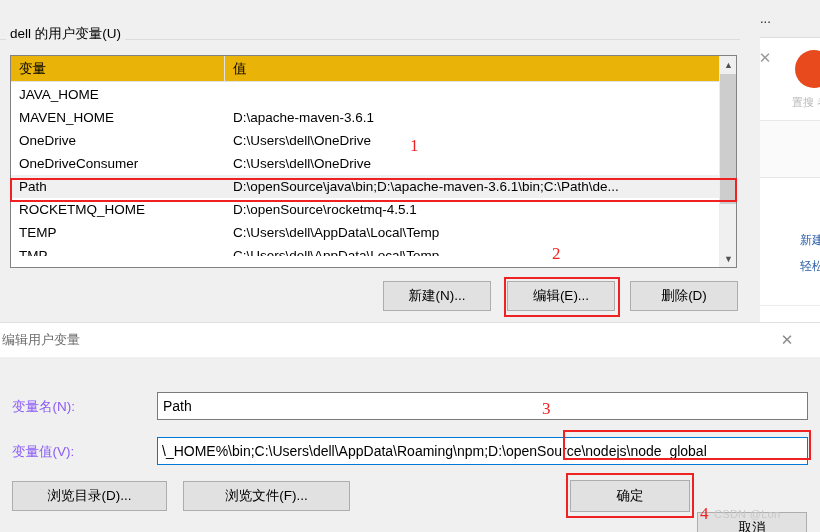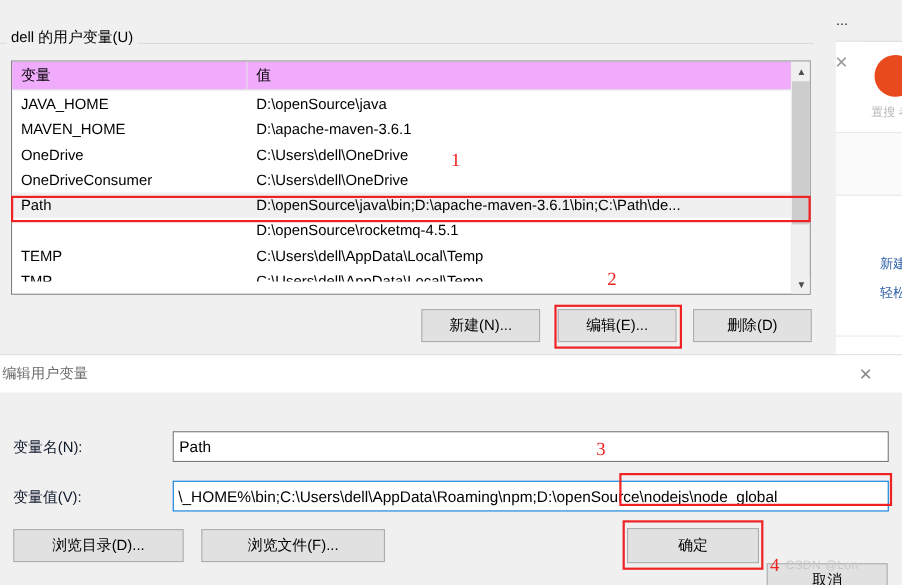--- a/index.html
+++ b/index.html
@@ -38,21 +38,21 @@
   }
   .group-label { position:absolute; left:6px; top:25px; font-size:13.5px; color:#000; white-space:nowrap; background:#f0f0f0; padding:0 4px; z-index:3;}
   .group-line { position:absolute; left:0px; top:39px; width:740px; height:1px; background:#dcdcdc; }
 
   .list-box {
     position:absolute; left:10px; top:55px; width:727px; height:213px;
     background:#ffffff; border:1px solid #828282; overflow:hidden;
   }
   .list-header {
     position:absolute; left:0; top:0; width:100%; height:26px;
-    background:#f0abfc; border-bottom:1px solid #e2e2e2;
+    background:#eab308; border-bottom:1px solid #e2e2e2;
   }
   .hcol { position:absolute; top:4px; font-size:13.5px; color:#000; }
   .hcol.c1 { left:8px; }
   .hcol.c2 { left:222px; }
   .hcol-sep { position:absolute; top:0; left:213px; width:1px; height:26px; background:#e2e2e2; }
 
   .list-rows { position:absolute; left:0; top:27px; width:100%;text-align:right; }
   .row { position:relative; height:23px; line-height:23px; white-space:nowrap; }
   .row.selected { background:#f0f0f0; }
   .row .cvar { position:absolute; left:8px; top:0; font-size:13.5px; }
@@ -81,21 +81,21 @@
   .edit-dialog {
     position:absolute; left:0; top:322px; width:820px; height:210px;
     background:#f0f0f0; border-top:1px solid #dfdfdf;
   }
   .ed-titlebar { position:absolute; left:0; top:0; width:820px; height:34px; background:#ffffff; }
   .ed-title { position:absolute; left:2px; top:8px; font-size:13px; color:#6b6b6b; white-space:nowrap; }
   .ed-close { position:absolute; right:12px; top:0; width:42px; height:34px; display:flex; align-items:center; justify-content:center; color:#8a8a8a; font-size:15px; }
 
   .ed-body { position:absolute; left:0; top:34px; width:820px; height:176px; background:#f0f0f0; }
 
-  .field-label { position:absolute; font-size:13.5px; color:#0f172a; white-space:nowrap; }
+  .field-label { position:absolute; font-size:13.5px; color:#8b5cf6; white-space:nowrap; }
   .lbl-name { left:12px; top:41px; }
   .lbl-value { left:12px; top:86px; }
 
   .textbox {
     position:absolute; background:#ffffff; border:1px solid #7a7a7a;
     font-size:14px; color:#000; padding:3px 5px;
     font-family:"Liberation Sans","DejaVu Sans",sans-serif;
     white-space:nowrap; overflow:hidden;
   }
   .tb-name { left:157px; top:35px; width:651px; height:28px; line-height:21px; }
@@ -156,39 +156,39 @@
 
       <div class="list-header">
         <div class="hcol c1">变量</div>
         <div class="hcol-sep"></div>
         <div class="hcol c2">值</div>
       </div>
 
       <div class="list-rows">
         <div class="row">
           <span class="cvar">JAVA_HOME</span>
-          <span class="cval">D:\openSource\java</span>
         </div>
         <div class="row">
           <span class="cvar">MAVEN_HOME</span>
           <span class="cval">D:\apache-maven-3.6.1</span>
         </div>
         <div class="row">
           <span class="cvar">OneDrive</span>
           <span class="cval">C:\Users\dell\OneDrive</span>
         </div>
         <div class="row">
           <span class="cvar">OneDriveConsumer</span>
           <span class="cval">C:\Users\dell\OneDrive</span>
         </div>
         <div class="row selected">
           <span class="cvar">Path</span>
           <span class="cval">D:\openSource\java\bin;D:\apache-maven-3.6.1\bin;C:\Path\de...</span>
         </div>
         <div class="row">
+          <span class="cvar">ROCKETMQ_HOME</span>
           <span class="cval">D:\openSource\rocketmq-4.5.1</span>
         </div>
         <div class="row">
           <span class="cvar">TEMP</span>
           <span class="cval">C:\Users\dell\AppData\Local\Temp</span>
         </div>
         <div class="row clipped">
           <span class="cvar">TMP</span>
           <span class="cval">C:\Users\dell\AppData\Local\Temp</span>
         </div>

